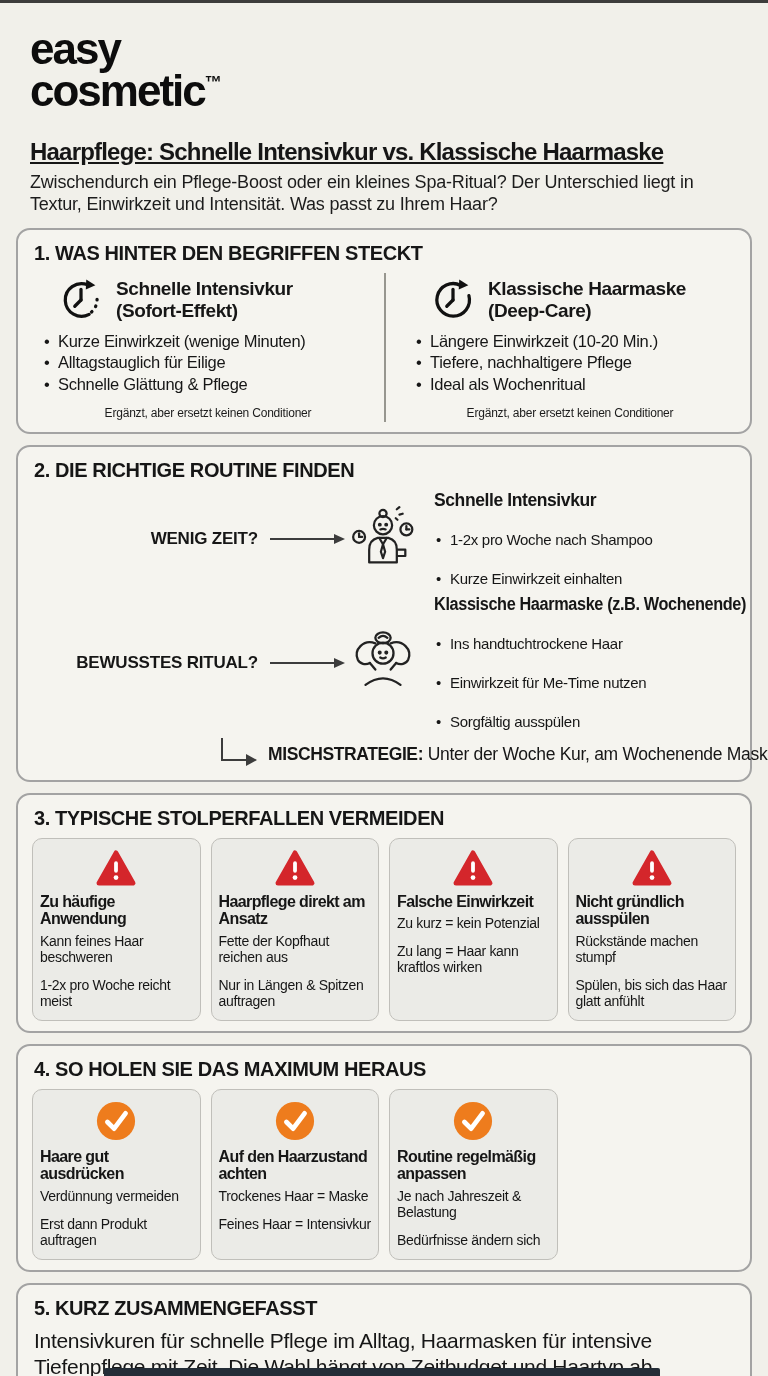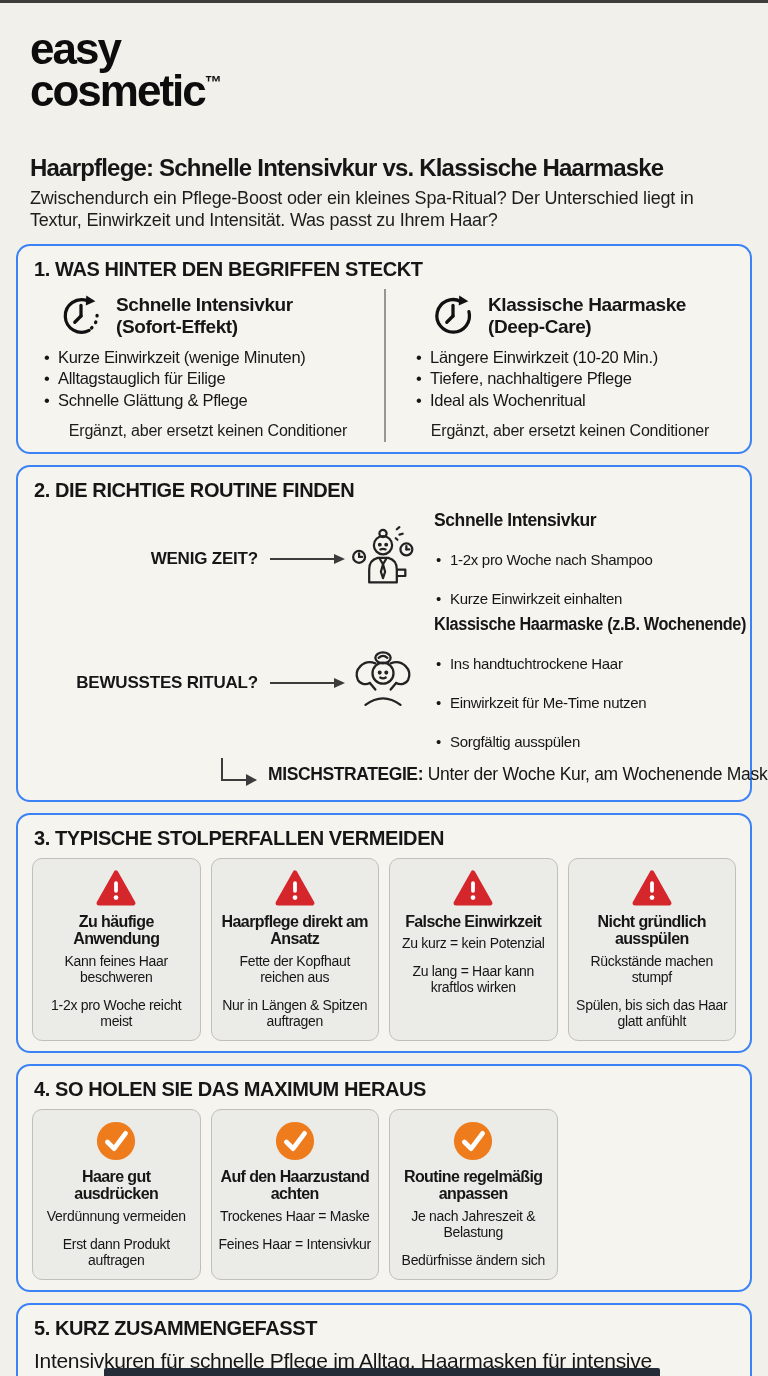--- a/index.html
+++ b/index.html
@@ -7,49 +7,49 @@
     width:768px;height:1376px;overflow:hidden;position:relative;
     background:#f1f0ea;color:#161616;
     font-family:"Liberation Sans","DejaVu Sans",sans-serif;
     letter-spacing:-0.2px;
   }
   .top-edge{position:absolute;top:0;left:0;width:768px;height:3px;background:#1d1d1d;opacity:.85;}
   .wrap{padding:24px 16px 0 16px;}
   
   .brand{margin:4px 0 0 14px;font-size:44px;font-weight:800;line-height:.95;letter-spacing:-2px;color:#0d0d0d;}
   .brand sup{font-size:17px;letter-spacing:0;font-weight:700;vertical-align:18px;}
-  .page-title{margin:42px 0 6px 14px;font-size:24px;font-weight:700;letter-spacing:-0.8px;white-space:nowrap;}
+  .page-title{margin:26px 0 6px 14px;font-size:24px;font-weight:700;letter-spacing:-0.8px;white-space:nowrap;text-decoration:underline;}
   .page-sub{margin:0 0 12px 14px;font-size:18px;line-height:1.22;max-width:712px;color:#1c1c1c;}
   
-  .sec{border:2px solid #3b82f6;border-radius:14px;background:#f5f4ef;
+  .sec{border:2px solid #a3a3a3;border-radius:14px;background:#f5f4ef;
        padding:10px 14px;margin:0 0 11px 0;box-sizing:border-box;}
   .sec-title{font-size:20px;font-weight:700;letter-spacing:-0.4px;margin:2px 0 8px 2px;}
   
   .s1cols{display:flex;}
   .s1col{width:50%;padding:2px 10px;box-sizing:border-box;}
   .s1col.right{border-left:2px solid #97968f;padding-left:28px;}
   .s1head{display:flex;gap:12px;align-items:center;margin:2px 0 8px 16px;}
   .s1head .ht{font-size:19px;font-weight:700;line-height:1.12;letter-spacing:-0.4px;}
   ul.bl{list-style:none;margin:4px 0 0 0;padding:0;}
   ul.bl li{font-size:16.5px;line-height:1.32;padding-left:16px;position:relative;letter-spacing:-0.3px;}
   ul.bl li::before{content:"•";position:absolute;left:2px;top:0;}
-  .s1note{text-align:center;font-size:16px;margin-top:10px;color:#1b1b1b;letter-spacing:-0.2px;}
+  .s1note{text-align:center;font-size:12px;margin-top:10px;color:#1b1b1b;letter-spacing:-0.2px;}
   
   .s2row{display:grid;grid-template-columns:236px 80px 86px 1fr;align-items:center;margin:2px 0 6px 0;}
   .s2label{font-size:17px;font-weight:700;text-align:right;padding-right:10px;letter-spacing:-0.2px;}
   .s2txt .h{font-size:17.5px;font-weight:700;letter-spacing:-0.4px;white-space:nowrap;}
   .s2txt .h.squish{display:inline-block;transform:scaleX(0.93);transform-origin:left;}
   .s2txt ul.bl li{font-size:15px;line-height:1.25;margin-top:20px;}
   .s2strategy{display:flex;align-items:flex-end;margin:2px 0 2px 186px;}
   .s2strategy .txt{font-size:17.5px;padding-bottom:3px;margin-left:8px;letter-spacing:-0.3px;white-space:nowrap;}
   .s2strategy .txt b{letter-spacing:-0.4px;}
   
   .cards{display:grid;grid-template-columns:repeat(4,1fr);gap:10px;}
   .card{background:#ebebe7;border:1.5px solid #c0bfba;border-radius:10px;
-        padding:10px 7px 10px 7px;text-align:center;box-sizing:border-box;}
+        padding:10px 7px 10px 7px;text-align:left;box-sizing:border-box;}
   .card .ic{display:block;margin:0 auto 6px auto;}
   .card h4{margin:0 0 6px 0;font-size:16px;line-height:1.1;font-weight:700;letter-spacing:-0.6px;}
   .card p{margin:0 0 7px 0;font-size:14px;line-height:1.14;letter-spacing:-0.3px;}
   .card p:last-child{margin-bottom:0;margin-top:12px;}
   
   .s5text{margin:2px 2px 4px 2px;font-size:21px;line-height:1.28;letter-spacing:-0.3px;max-width:716px;}
   
   .faqrow{display:grid;grid-template-columns:232px 1fr;align-items:center;padding:8px 2px;}
   .faq-q{font-size:16.5px;font-weight:700;color:#e0752b;letter-spacing:-0.5px;white-space:nowrap;}
   .faq-a{font-size:16px;letter-spacing:-0.3px;white-space:nowrap;display:inline-block;

